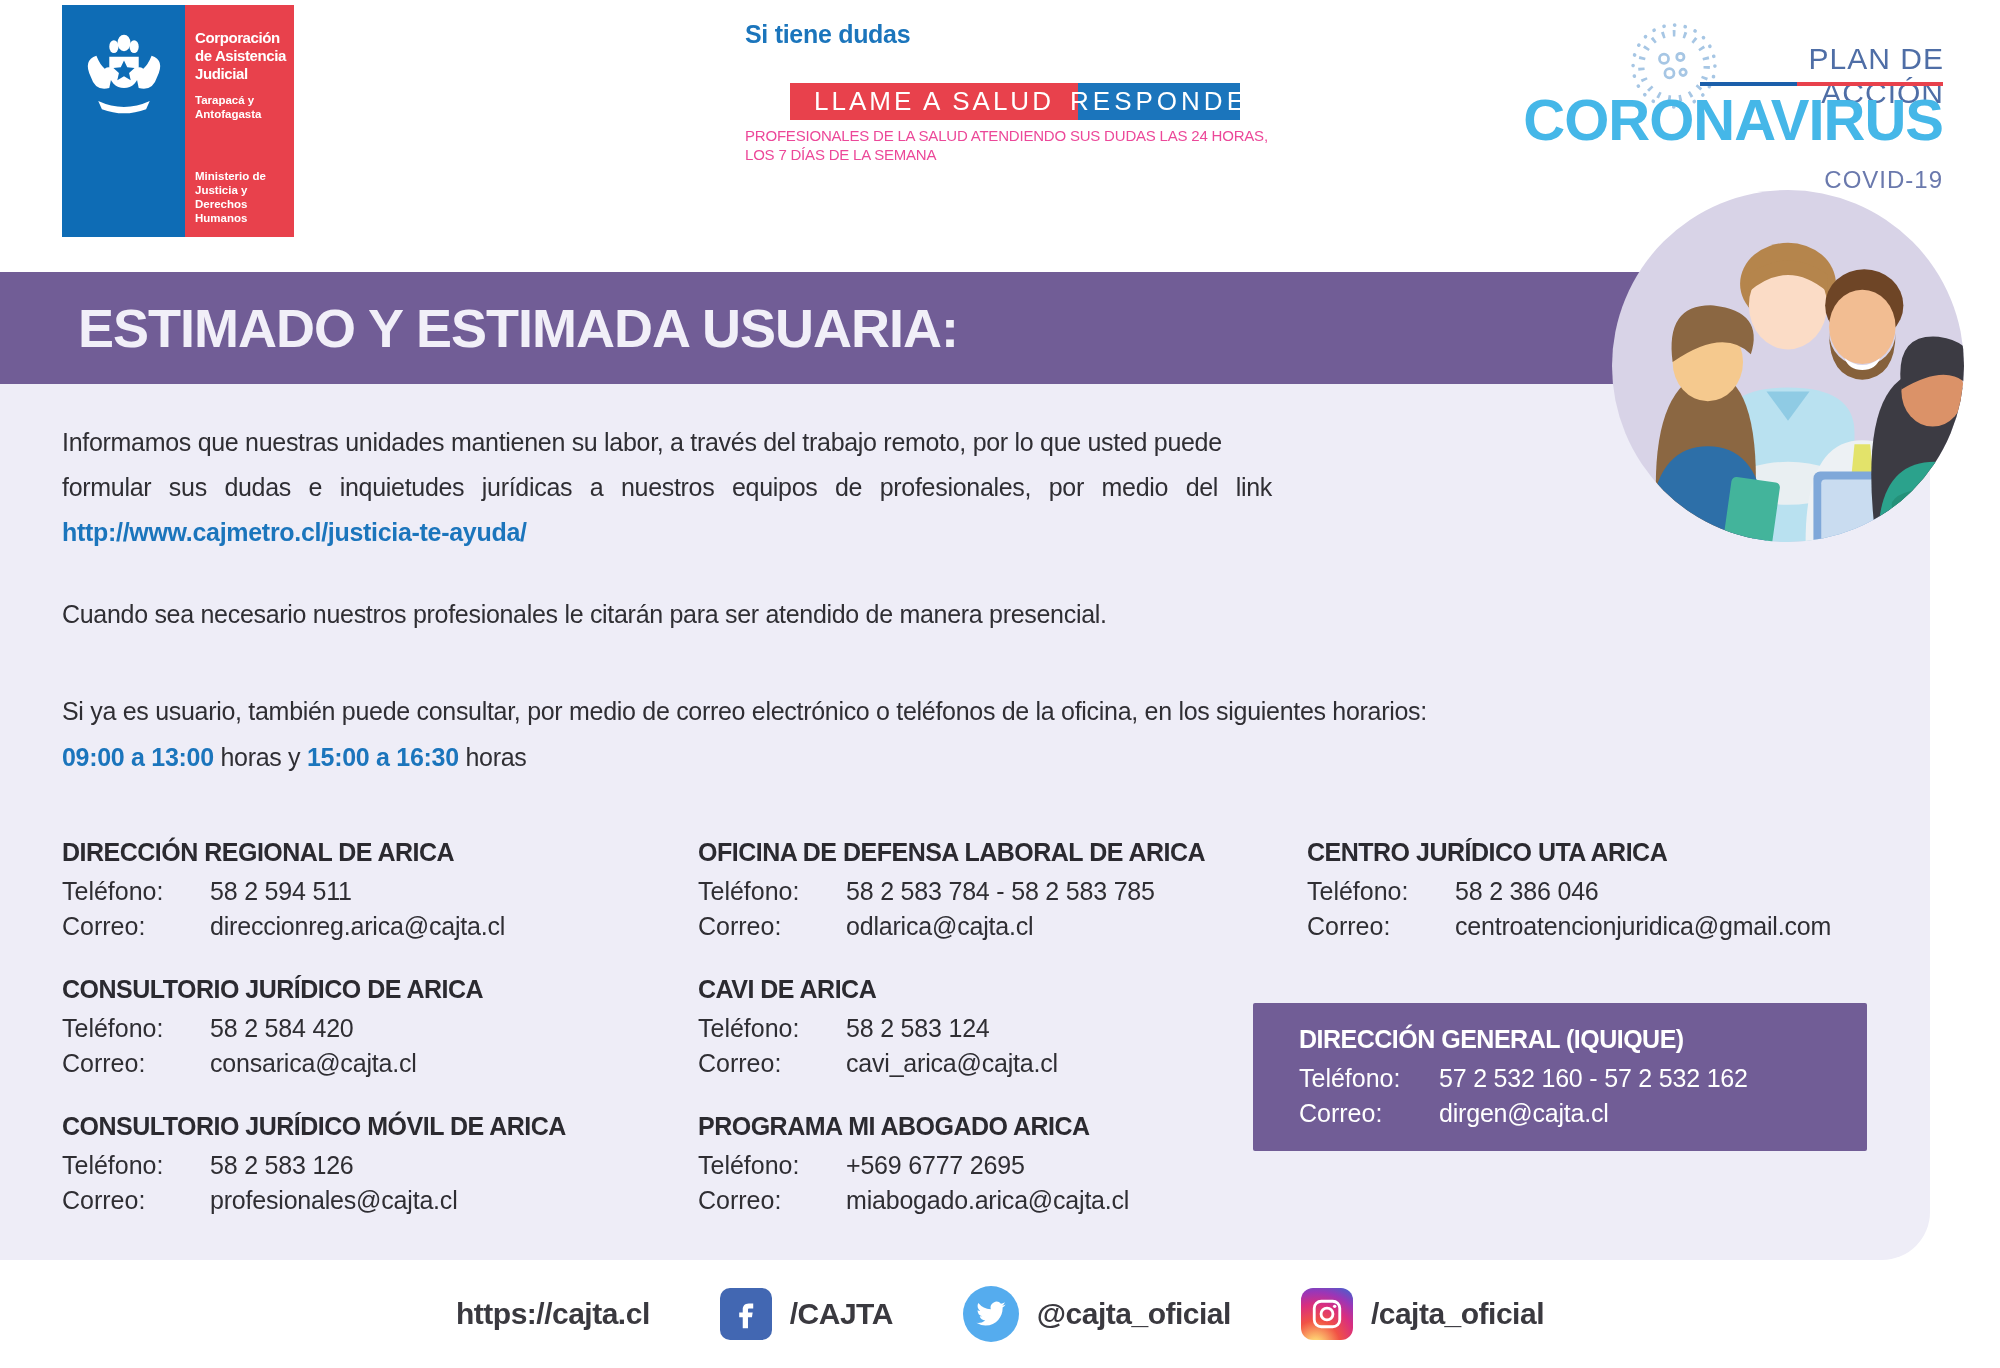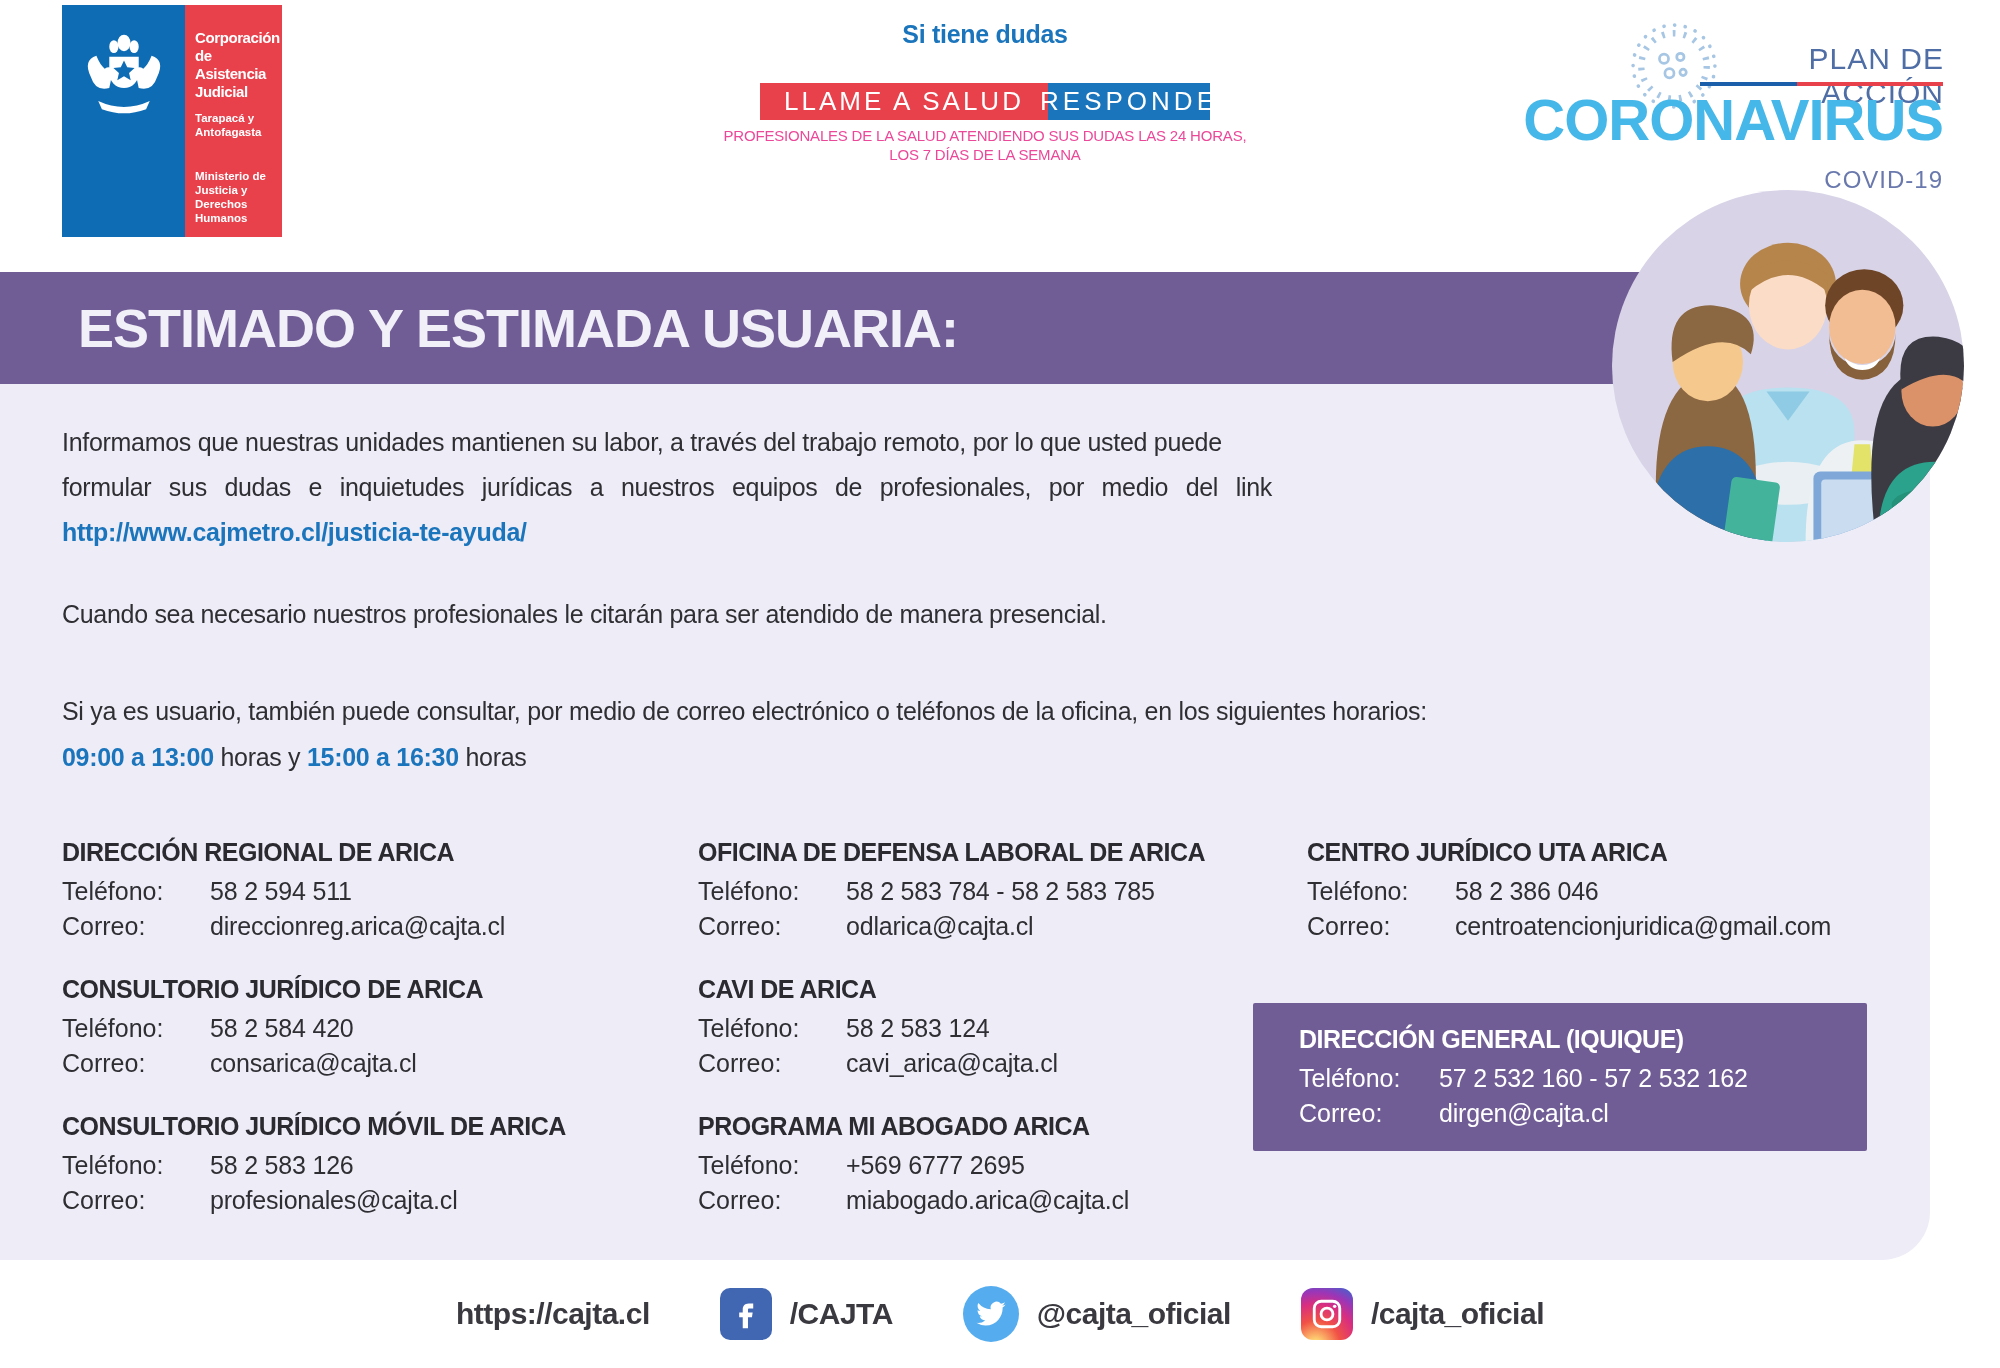--- a/index.html
+++ b/index.html
@@ -2,29 +2,29 @@
 <html><head>
 <meta charset="utf-8">
 <style>
   html,body{margin:0;padding:0;background:#ffffff;}
   .page{position:relative;width:2000px;height:1368px;background:#ffffff;overflow:hidden;
         font-family:"Liberation Sans", sans-serif;color:#2F2E33;}
 
   
   .gov-logo{position:absolute;left:62px;top:5px;height:232px;display:flex;}
   .gov-logo-blue{width:123px;background:#0E6CB5;display:flex;align-items:flex-start;justify-content:center;padding-top:26px;box-sizing:border-box;}
-  .gov-logo-red{width:97px;background:#E8414C;color:#fff;box-sizing:border-box;padding:24px 6px 12px 10px;display:flex;flex-direction:column;}
+  .gov-logo-red{width:109px;background:#E8414C;color:#fff;box-sizing:border-box;padding:24px 6px 12px 10px;display:flex;flex-direction:column;}
   .org-line{font-weight:bold;font-size:15px;line-height:18px;letter-spacing:-0.4px;}
   .region-block{margin-top:10px;}
   .region-line{font-weight:bold;font-size:11.5px;line-height:14px;}
   .ministry-block{margin-top:auto;}
   .ministry-line{font-weight:bold;font-size:11.5px;line-height:14px;}
 
   
-  .salud{position:absolute;left:715px;top:20px;width:540px;text-align:center;}
+  .salud{position:absolute;left:745px;top:20px;width:540px;text-align:left;}
   .salud-kicker{color:#1B75BC;font-weight:bold;font-size:25px;letter-spacing:-0.3px;}
   .salud-banner{margin:34px auto 0 auto;display:flex;height:37px;width:450px;}
   .banner-red{background:#E8414C;color:#fff;width:288px;display:flex;align-items:center;justify-content:center;
               font-size:26px;letter-spacing:3px;}
   .banner-blue{background:#1B75BC;color:#fff;width:162px;display:flex;align-items:center;justify-content:center;
               font-size:26px;letter-spacing:4px;}
   .salud-phone{color:#E8414C;font-weight:bold;font-size:58px;line-height:60px;letter-spacing:1px;margin-top:2px;}
   .salud-note{font-size:15px;line-height:19px;color:#ec4899;margin-top:6px;letter-spacing:-0.2px;}
 
   

